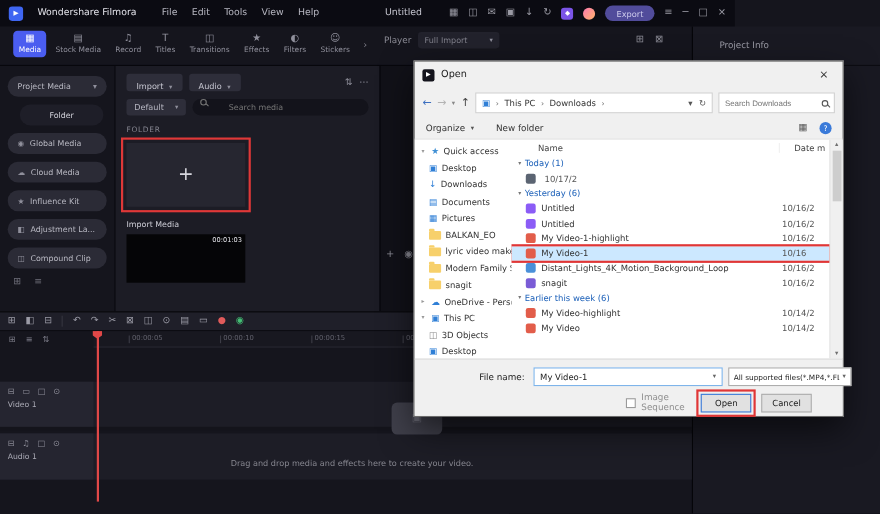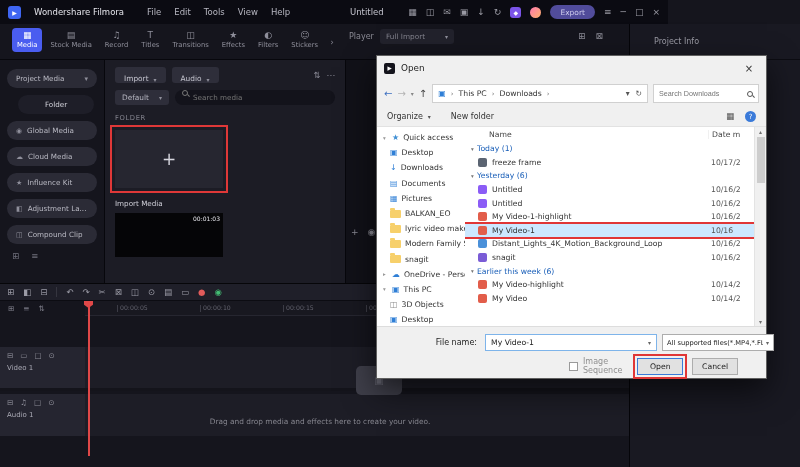--- a/index.html
+++ b/index.html
@@ -52,21 +52,21 @@
   .mp-row1, .mp-row2 { display:flex; align-items:center; gap:6px; }
   .mp-row2 { margin-top:7px; }
   .pill-btn { height:16px; background:#2e2e3a; border-radius:3px; display:flex; align-items:flex-end; gap:5px;
               padding:0 9px; font-size:7.4px; color:#c6c6d0; }
   .caret { font-size:6px; color:#8f8f9b; }
   .mp-spacer { flex:1; }
   .mp-ico { font-size:8.5px; color:#8f8f9b; }
   .dd { height:15px; background:#2e2e3a; border-radius:3px; display:flex; align-items:center; gap:10px;
         padding:0 7px; font-size:7.4px; color:#b5b5c0; }
   .search-box { flex:1; height:15px; background:#13131b; border-radius:8px; display:flex; 
-                padding:0 7px; gap:5px; }
+                padding:0 7px; gap:20px; }
   .search-box input { flex:1; background:transparent; border:0; outline:0; color:#9a9aa5; font-size:7.2px;
                       font-family:inherit; min-width:0; }
   .search-ico { width:6px; height:6px; border:1px solid #777; border-radius:50%; position:relative; flex:0 0 auto; }
   .search-ico::after { content:""; position:absolute; width:3px; height:1px; background:#777;
                        transform:rotate(45deg); right:-2.5px; bottom:-1px; }
   .folder-label { margin-top:9px; font-size:6.8px; letter-spacing:.6px; color:#84848f; }
   .import-zone { margin-top:8px; width:108px; height:58px; background:#262630; display:flex; align-items:center;
                  justify-content:center; outline:2px solid #df3838; outline-offset:3px; }
   .plus-glyph { font-size:17px; color:#d6d6de; }
   .import-label { margin-top:11px; font-size:7.2px; color:#cfcfd8; }
@@ -147,21 +147,21 @@
   .tree-item .tw { width:7px; font-size:5.5px; color:#999; text-align:center; flex:0 0 auto; }
   .tree-item.lvl1 { padding-left:13px; }
   .tico { font-size:8px; flex:0 0 auto; }
   .c-blue { color:#3f8fd4; } .c-dblue { color:#2f7fd6; } .c-gray { color:#8a8a8a; }
   .folder-ico { width:11px; height:8px; background:#f7d06b; border-radius:1px; position:relative; flex:0 0 auto; }
   .folder-ico::before { content:""; position:absolute; top:-2px; left:0; width:5px; height:2px; background:#f7d06b;
                         border-radius:1px 1px 0 0; }
   .files { flex:1; display:flex; flex-direction:column; overflow:hidden; min-width:0; }
   .fl-header { height:15px; display:flex; align-items:center; font-size:7.7px; color:#444; flex:0 0 auto; }
   .h-name { padding-left:24px; flex:1; }
-  .h-date { width:46px; flex:0 0 auto; border-left:1px solid #f0f0f0; padding-left:3px; }
+  .h-date { width:46px; flex:0 0 auto; border-left:1px solid #f0f0f0; padding-left:13px; }
   .fl-row { height:13.6px; display:flex; align-items:center; font-size:7.7px; color:#333; flex:0 0 auto; }
   .fl-row.group { color:#1a5fb8; }
   .fl-row.group .gw { width:9px; text-align:center; font-size:5.5px; color:#777; margin-left:3px; }
   .fi { width:9px; height:9px; border-radius:2px; margin:0 5px 0 13px; flex:0 0 auto; background:#999; }
   .fn { flex:1; white-space:nowrap; overflow:hidden; min-width:0; }
   .fd { width:46px; color:#555; flex:0 0 auto; padding-left:3px; }
   .fl-row.selected { background:#cce8ff; outline:2px solid #e03636; outline-offset:0; position:relative; z-index:2; }
   .vscroll { width:12px; background:#f0f0f0; border-left:1px solid #e3e3e3; display:flex; flex-direction:column;
              align-items:center; padding:1px 0; flex:0 0 auto; font-size:6px; color:#707070; }
   .vthumb { width:8px; height:46px; background:#cdcdcd; margin:2px 0 auto 0; }
@@ -512,21 +512,20 @@
         <div class="fl-header">
           <span class="h-name">Name</span>
           <span class="h-date">Date m</span>
         </div>
         <div class="fl-row group">
           <span class="gw">▾</span>
           <span class="fn">Today (1)</span>
         </div>
         <div class="fl-row">
           <span class="fi" style="background: rgb(91, 100, 114);"></span>
-          <span class="fn">freeze frame</span>
           <span class="fd">10/17/2</span>
         </div>
         <div class="fl-row group">
           <span class="gw">▾</span>
           <span class="fn">Yesterday (6)</span>
         </div>
         <div class="fl-row">
           <span class="fi" style="background: rgb(139, 92, 246);"></span>
           <span class="fn">Untitled</span>
           <span class="fd">10/16/2</span>

